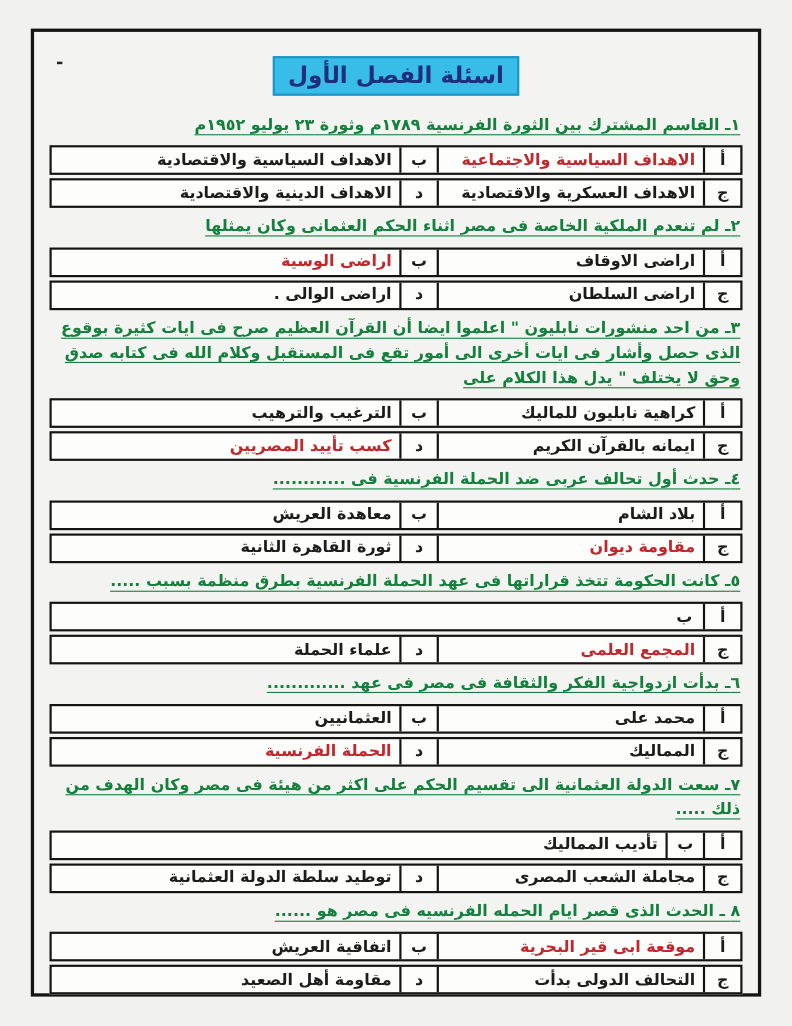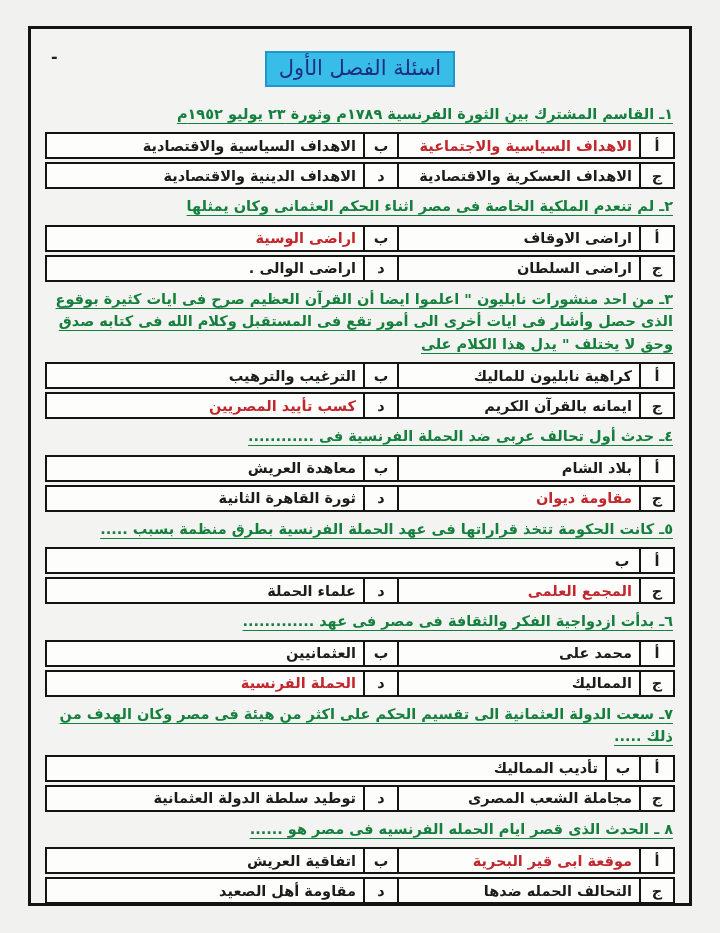--- a/index.html
+++ b/index.html
@@ -27,21 +27,21 @@
     font-weight:bold;
     direction:ltr;
   }
   .title-wrap { text-align:center; margin-top:14px; margin-bottom:16px; }
   .page-title {
     display:inline-block;
     background:#38bde8;
     border:2px solid #1f97c7;
     color:#1d2f7c;
     font-size:21px;
-    font-weight:normal;
+    font-weight:bold;
     padding:3px 12px 5px 12px;
     letter-spacing:0.5px;
   }
   .q-title {
     color:#15803d;
     font-size:14.5px;
     font-weight:bold;
     text-align:right;
     text-decoration:underline;
     text-underline-offset:4px;
@@ -209,19 +209,19 @@
     <h2 class="q-title">٨ ـ الحدث الذى قصر ايام الحمله الفرنسيه فى مصر هو ......</h2>
     <div class="opts">
       <div class="row">
         <div class="cell cell-letter">أ</div>
         <div class="cell cell-opt-a red">موقعة ابى قير البحرية</div>
         <div class="cell cell-letter">ب</div>
         <div class="cell cell-opt-b">اتفاقية العريش</div>
       </div>
       <div class="row">
         <div class="cell cell-letter">ج</div>
-        <div class="cell cell-opt-a">التحالف الحمله ضدها</div>
+        <div class="cell cell-opt-a">التحالف الدولى بدأت</div>
         <div class="cell cell-letter">د</div>
         <div class="cell cell-opt-b">مقاومة أهل الصعيد</div>
       </div>
     </div>
   </section>
 </div>
 
 </body></html>

